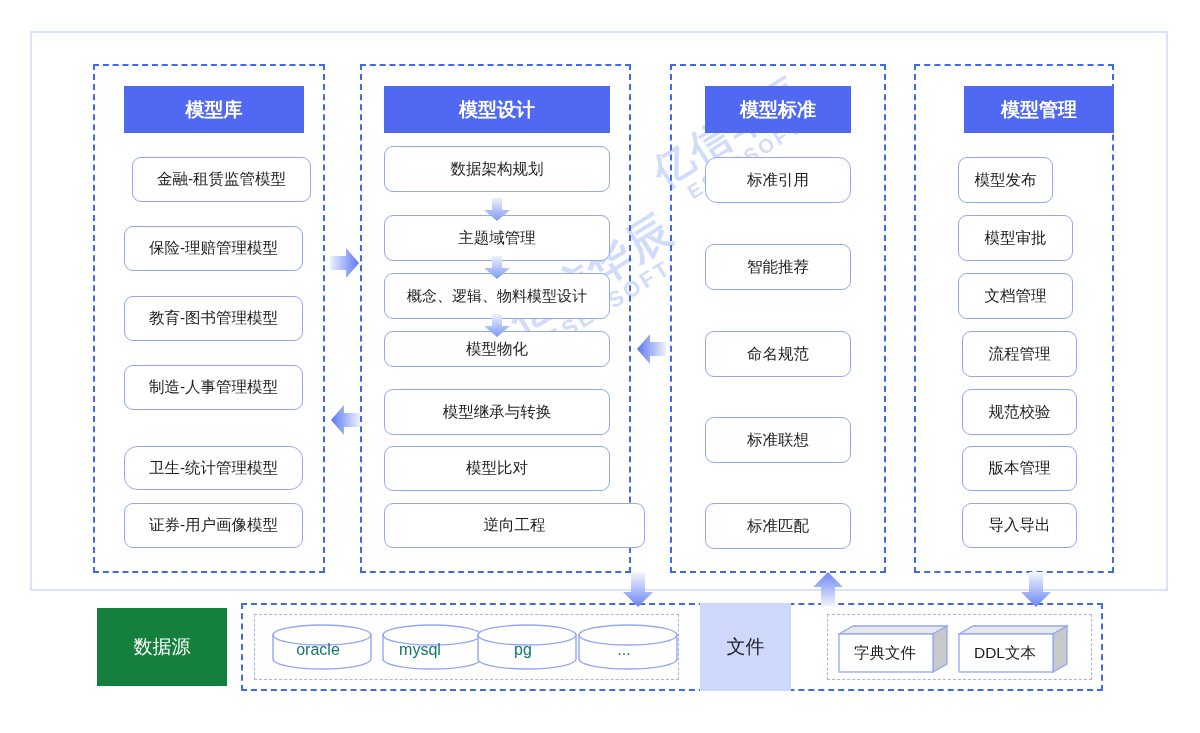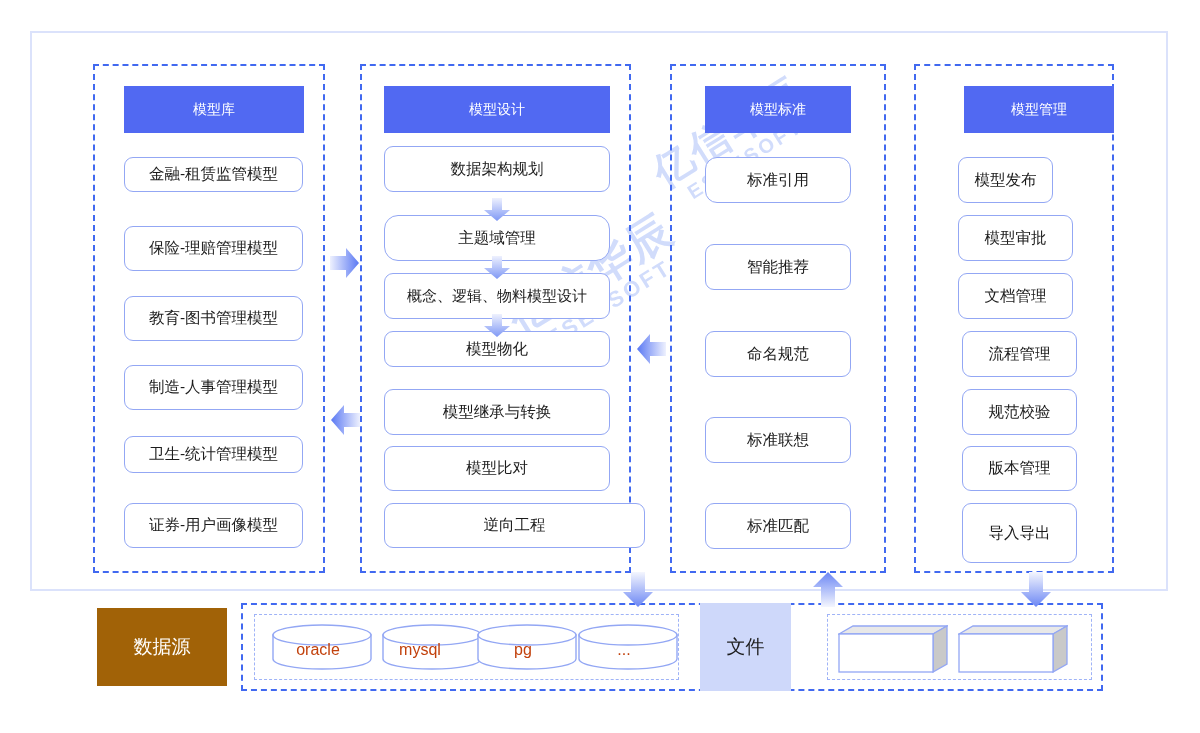--- a/index.html
+++ b/index.html
@@ -57,26 +57,27 @@
   .col {
     position: absolute;
     border: 2px dashed #4169f0;
     box-sizing: border-box;
     z-index: 12;
   }
   .col-head {
     position: absolute;
     background: #5169f2;
     color: #ffffff;
-    font-size: 14px;
+    font-size: 19px;
     display: flex;
     align-items: center;
     justify-content: center;
     box-sizing: border-box;
     z-index: 14;
+    font-weight: bold;
   }
   .node {
     position: absolute;
     border: 1.4px solid #93a7f4;
     border-radius: 9px;
     background: #ffffff;
     color: #1c1c1c;
     font-size: 15.5px;
     display: flex;
     align-items: center;
@@ -92,21 +93,21 @@
     z-index: 16;
   }
 
   
   .ds-badge {
     position: absolute;
     left: 97px;
     top: 608px;
     width: 130px;
     height: 78px;
-    background: #a16207;
+    background: #15803d;
     color: #fff;
     font-size: 19px;
     display: flex;
     align-items: center;
     justify-content: center;
     z-index: 14;
     box-sizing: border-box;
   }
   .bottom-outer {
     position: absolute;
@@ -152,21 +153,21 @@
   }
   .cyl svg { display: block; }
   .cyl .cyl-label {
     position: absolute;
     left: 0; top: 0;
     width: 92px; height: 46px;
     display: flex;
     align-items: center;
     justify-content: center;
     font-size: 16px;
-    color: #c2410c;
+    color: #0f766e;
     padding-top: 6px;
     box-sizing: border-box;
   }
 
   
   .cube {
     position: absolute;
     width: 110px;
     height: 48px;
     z-index: 15;
@@ -196,32 +197,32 @@
     <span class="wm-cn">亿信华辰</span>
     <span class="wm-en">ESENSOFT</span>
   </div>
 </div>
 
 <div class="top-panel"></div>
 
 <div class="col" style="left:93px; top:64px; width:232px; height:509px;"></div>
 <div class="col-head" style="left:124px; top:86px; width:180px; height:47px;">模型库</div>
 
-<div class="node" style="left:124px; top:157px; width:179px; height:35px;">金融-租赁监管模型</div>
+<div class="node" style="left:132px; top:157px; width:179px; height:45px;">金融-租赁监管模型</div>
 <div class="node" style="left:124px; top:226px; width:179px; height:45px;">保险-理赔管理模型</div>
 <div class="node" style="left:124px; top:296px; width:179px; height:45px;">教育-图书管理模型</div>
 <div class="node" style="left:124px; top:365px; width:179px; height:45px;">制造-人事管理模型</div>
-<div class="node" style="left:124px; top:436px; width:179px; height:37px;">卫生-统计管理模型</div>
+<div class="node" style="left:124px; top:446px; width:179px; height:44px;border-radius:13px;">卫生-统计管理模型</div>
 <div class="node" style="left:124px; top:503px; width:179px; height:45px;">证券-用户画像模型</div>
 
 <div class="col" style="left:360px; top:64px; width:271px; height:509px;"></div>
 <div class="col-head" style="left:384px; top:86px; width:226px; height:47px;">模型设计</div>
 
 <div class="node" style="left:384px; top:146px; width:226px; height:46px;">数据架构规划</div>
-<div class="node" style="left:384px; top:215px; width:226px; height:46px;border-radius:14px;">主题域管理</div>
+<div class="node" style="left:384px; top:215px; width:226px; height:46px;">主题域管理</div>
 <div class="node narrow" style="left:384px; top:273px; width:226px; height:46px;">概念、逻辑、物料模型设计</div>
 <div class="node" style="left:384px; top:331px; width:226px; height:36px;">模型物化</div>
 <div class="node" style="left:384px; top:389px; width:226px; height:46px;">模型继承与转换</div>
 <div class="node" style="left:384px; top:446px; width:226px; height:45px;">模型比对</div>
 <div class="node" style="left:384px; top:503px; width:261px; height:45px;">逆向工程</div>
 
 <div class="arrow" style="left:483px; top:198px; width:28px; height:24px;">
   <svg width="28" height="24" viewBox="0 0 28 24">
       <defs>
         <linearGradient id="gD1" x1="0" y1="0" x2="0" y2="1">
@@ -266,21 +267,21 @@
 
 <div class="col" style="left:914px; top:64px; width:200px; height:509px;"></div>
 <div class="col-head" style="left:940px; top:86px; width:150px; height:47px;margin-left:24px;">模型管理</div>
 
 <div class="node" style="left:958px; top:157px; width:95px; height:46px;">模型发布</div>
 <div class="node" style="left:958px; top:215px; width:115px; height:46px;">模型审批</div>
 <div class="node" style="left:958px; top:273px; width:115px; height:46px;">文档管理</div>
 <div class="node" style="left:962px; top:331px; width:115px; height:46px;">流程管理</div>
 <div class="node" style="left:962px; top:389px; width:115px; height:46px;">规范校验</div>
 <div class="node" style="left:962px; top:446px; width:115px; height:45px;">版本管理</div>
-<div class="node" style="left:962px; top:503px; width:115px; height:60px;">导入导出</div>
+<div class="node" style="left:962px; top:503px; width:115px; height:45px;">导入导出</div>
 
 <div class="arrow" style="left:330px; top:247px; width:30px; height:32px;">
   <svg width="30" height="32" viewBox="0 0 30 32">
       <defs>
         <linearGradient id="gR1" x1="0" y1="0" x2="1" y2="0">
           <stop offset="0" stop-color="#eef1fe"></stop>
           <stop offset="1" stop-color="#5a78f3"></stop>
         </linearGradient>
       </defs>
       <path d="M0 9 H16 V1 L29 16 L16 31 V23 H0 Z" fill="url(#gR1)"></path>
@@ -383,20 +384,22 @@
   </svg>
   <span class="cyl-label">...</span>
 </div>
 
 <div class="cube" style="left:838px; top:625px;">
   <svg width="110" height="48" viewBox="0 0 110 48">
     <polygon points="1,9 15,1 109,1 95,9" fill="#e8e8e8" stroke="#93a7f4" stroke-width="1.3"></polygon>
     <polygon points="95,9 109,1 109,39 95,47" fill="#c9c9c9" stroke="#93a7f4" stroke-width="1.3"></polygon>
     <rect x="1" y="9" width="94" height="38" fill="#ffffff" stroke="#93a7f4" stroke-width="1.3"></rect>
   </svg>
+  <span class="cube-label">字典文件</span>
 </div>
 <div class="cube" style="left:958px; top:625px;">
   <svg width="110" height="48" viewBox="0 0 110 48">
     <polygon points="1,9 15,1 109,1 95,9" fill="#e8e8e8" stroke="#93a7f4" stroke-width="1.3"></polygon>
     <polygon points="95,9 109,1 109,39 95,47" fill="#c9c9c9" stroke="#93a7f4" stroke-width="1.3"></polygon>
     <rect x="1" y="9" width="94" height="38" fill="#ffffff" stroke="#93a7f4" stroke-width="1.3"></rect>
   </svg>
+  <span class="cube-label">DDL文本</span>
 </div>
 
 </body></html>

